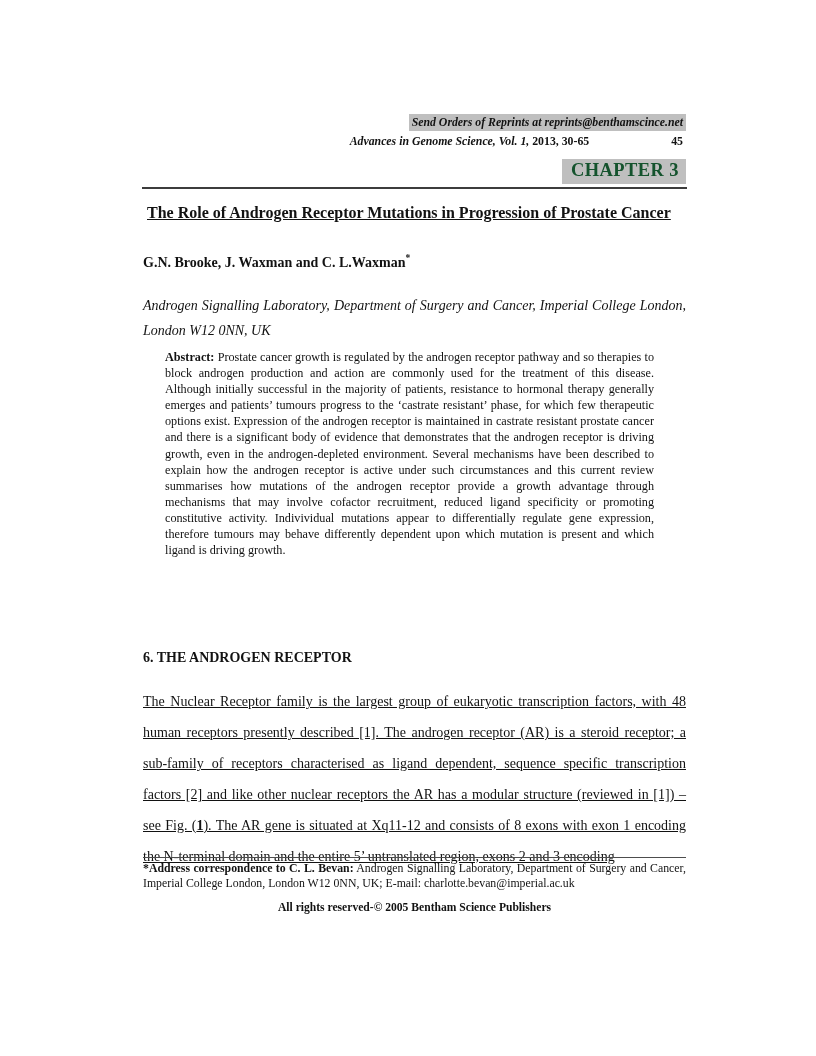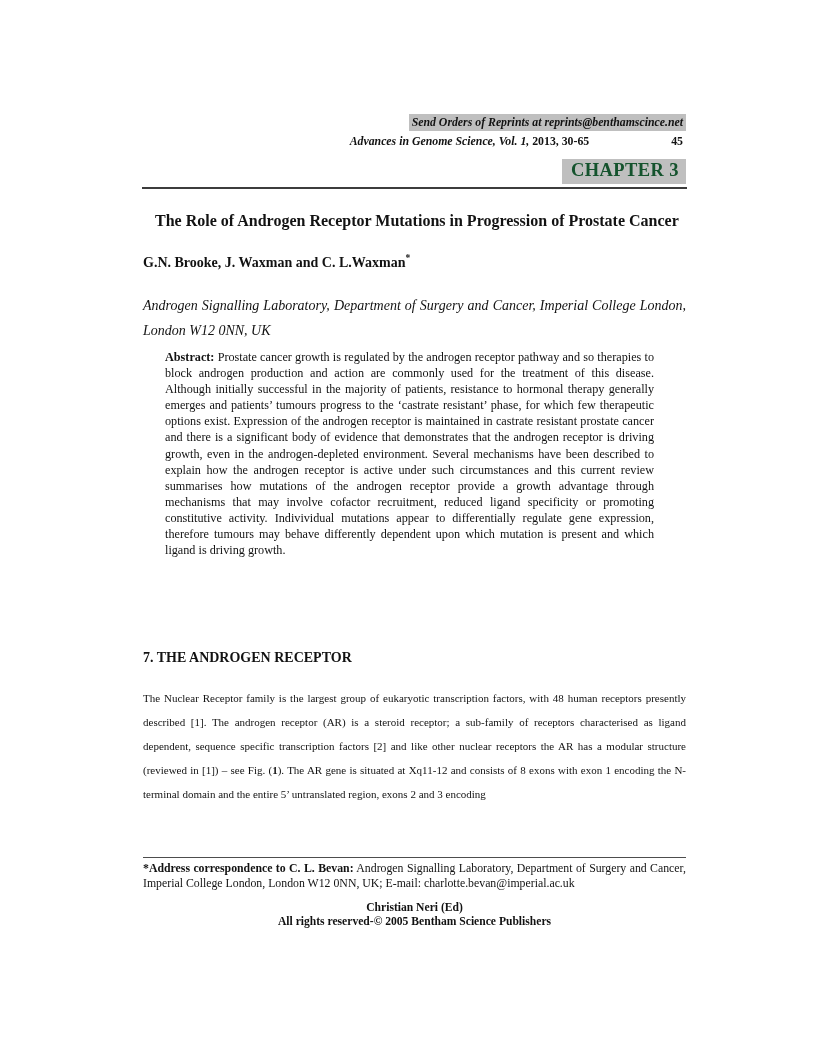--- a/index.html
+++ b/index.html
@@ -23,21 +23,21 @@
   .title{top:196px;font-size:16px;font-weight:bold;line-height:25px;text-align:justify;}
   .authors{top:255px;font-size:14px;font-weight:bold;}
   .authors sup{font-size:9.5px;vertical-align:super;line-height:0;}
   .affiliation{top:293px;font-size:14px;font-style:italic;line-height:25px;text-align:justify;}
 
   .abstract{top:349px;left:22px;width:489px;font-size:12.2px;line-height:16.1px;text-align:justify;}
   .bold{font-weight:bold;}
 
   .keywords{top:589px;font-size:14px;line-height:25px;text-align:justify;}
   .sec-heading{top:650px;font-size:14px;font-weight:bold;}
-  .body-par{top:686px;font-size:11px;line-height:24px;text-align:justify;}
+  .body-par{top:686px;font-size:14px;line-height:31px;text-align:justify;text-decoration:underline;}
 
   
   .foot-rule{top:857px;height:0;border-top:1px solid #4d4d4d;}
   .footnote{top:861px;font-size:11.8px;line-height:14.6px;text-align:justify;}
   .footer{top:901px;font-size:11.6px;font-weight:bold;line-height:14px;text-align:center;}
 </style>
 </head>
 <body>
 
 <div class="page">
@@ -49,40 +49,39 @@
     <div class="abs hdr-line2">
       <span><span class="citation-italic">Advances in Genome Science, Vol. 1,</span><span> 2013, 30-65</span></span>
       <span class="pagenum">45</span>
     </div>
 
     <div class="abs chapter-row">
       <span class="chapter-badge">CHAPTER 3</span>
     </div>
     <div class="abs head-rule"></div>
 
-    <h1 class="abs title" style="margin:12px;">The Role of Androgen Receptor Mutations in Progression of Prostate Cancer</h1>
+    <h1 class="abs title" style="margin:4px;text-decoration:underline;">The Role of Androgen Receptor Mutations in Progression of Prostate Cancer</h1>
     <div class="abs authors">
       <span>G.N. Brooke, J. Waxman and C. L.Waxman</span><sup>*</sup>
     </div>
     <div class="abs affiliation">Androgen Signalling Laboratory, Department of Surgery and Cancer, Imperial College London, London W12 0NN, UK</div>
 
     <div class="abs abstract">
       <span class="bold">Abstract:</span><span> Prostate cancer growth is regulated by the androgen receptor pathway and so therapies to block androgen production and action are commonly used for the treatment of this disease. Although initially successful in the majority of patients, resistance to hormonal therapy generally emerges and patients’ tumours progress to the ‘castrate resistant’ phase, for which few therapeutic options exist. Expression of the androgen receptor is maintained in castrate resistant prostate cancer and there is a significant body of evidence that demonstrates that the androgen receptor is driving growth, even in the androgen-depleted environment. Several mechanisms have been described to explain how the androgen receptor is active under such circumstances and this current review summarises how mutations of the androgen receptor provide a growth advantage through mechanisms that may involve cofactor recruitment, reduced ligand specificity or promoting constitutive activity. Indivividual mutations appear to differentially regulate gene expression, therefore tumours may behave differently dependent upon which mutation is present and which ligand is driving growth.</span>
     </div>
 
 
-    <h2 class="abs sec-heading" style="margin:0;">7. THE ANDROGEN RECEPTOR</h2>
+    <h2 class="abs sec-heading" style="margin:0;">6. THE ANDROGEN RECEPTOR</h2>
     <div class="abs body-par">
       <span>The Nuclear Receptor family is the largest group of eukaryotic transcription factors, with 48 human receptors presently described [1]. The androgen receptor (AR) is a steroid receptor; a sub-family of receptors characterised as ligand dependent, sequence specific transcription factors [2] and like other nuclear receptors the AR has a modular structure (reviewed in [1]) – see Fig. (</span><span class="bold">1</span><span>). The AR gene is situated at Xq11-12 and consists of 8 exons with exon 1 encoding the N-terminal domain and the entire 5’ untranslated region, exons 2 and 3 encoding</span>
     </div>
 
     <div class="abs foot-rule"></div>
     <div class="abs footnote">
       <span class="bold">*Address correspondence to C. L. Bevan:</span><span> Androgen Signalling Laboratory, Department of Surgery and Cancer, Imperial College London, London W12 0NN, UK; E-mail: charlotte.bevan@imperial.ac.uk</span>
     </div>
 
     <div class="abs footer">
-      <div>Christian Neri (Ed)</div>
       <div>All rights reserved-© 2005 Bentham Science Publishers</div>
     </div>
 
   </div>
 </div>
 
 </body></html>

